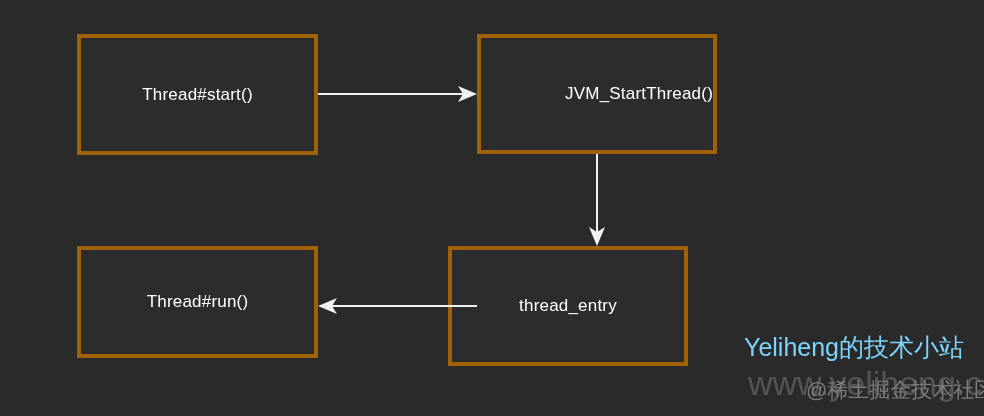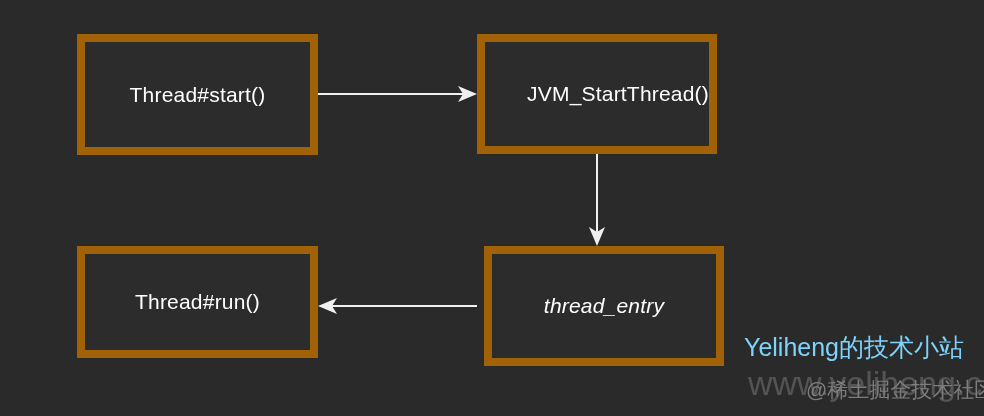--- a/index.html
+++ b/index.html
@@ -12,33 +12,33 @@
     width: 984px;
     height: 416px;
     background: #2a2a2a;
     overflow: hidden;
     font-family: "Liberation Sans", sans-serif;
   }
   .node {
     position: absolute;
     box-sizing: border-box;
     background: #2c2c2c;
-    border: 8px solid #a16207;
+    border: 4px solid #a16207;
     display: flex;
     align-items: center;
     justify-content: center;
     color: #ffffff;
-    font-size: 21px;
+    font-size: 17px;
     letter-spacing: 0.2px;
     white-space: nowrap;
   }
   .node-thread-start   { left: 77px;  top: 34px;  width: 241px; height: 121px; }
   .node-jvm-start      { left: 477px; top: 34px;  width: 240px; height: 120px; justify-content: flex-end; }
   .node-thread-run     { left: 77px;  top: 246px; width: 241px; height: 112px; }
-  .node-thread-entry   { left: 484px; top: 246px; width: 240px; height: 120px; font-style: italic; }
+  .node-thread-entry   { left: 448px; top: 246px; width: 240px; height: 120px; }
   .arrows {
     position: absolute;
     left: 0; top: 0;
     width: 984px;
     height: 416px;
     pointer-events: none;
   }
   .watermark-line1 {
     position: absolute;
     left: 744px;

